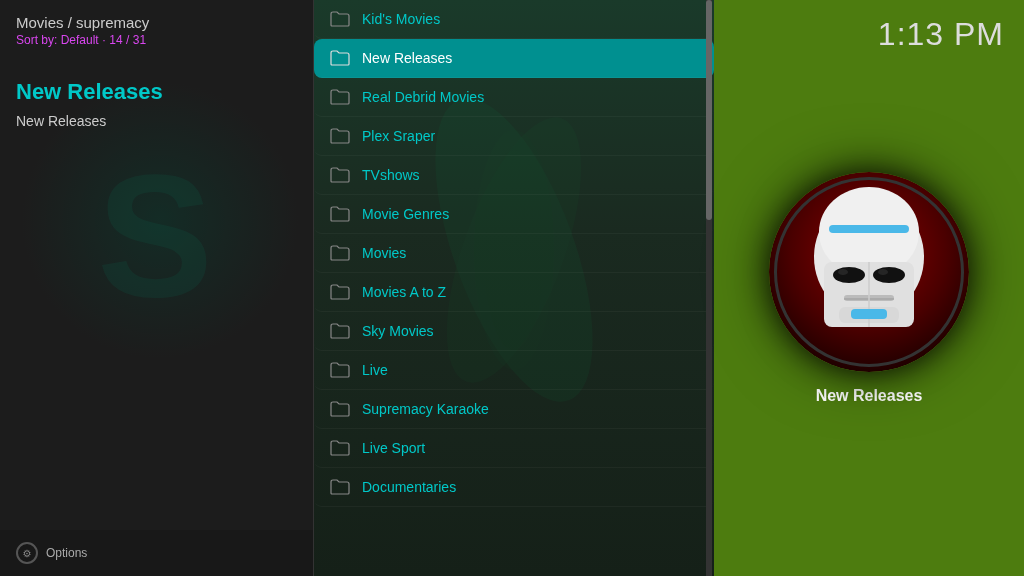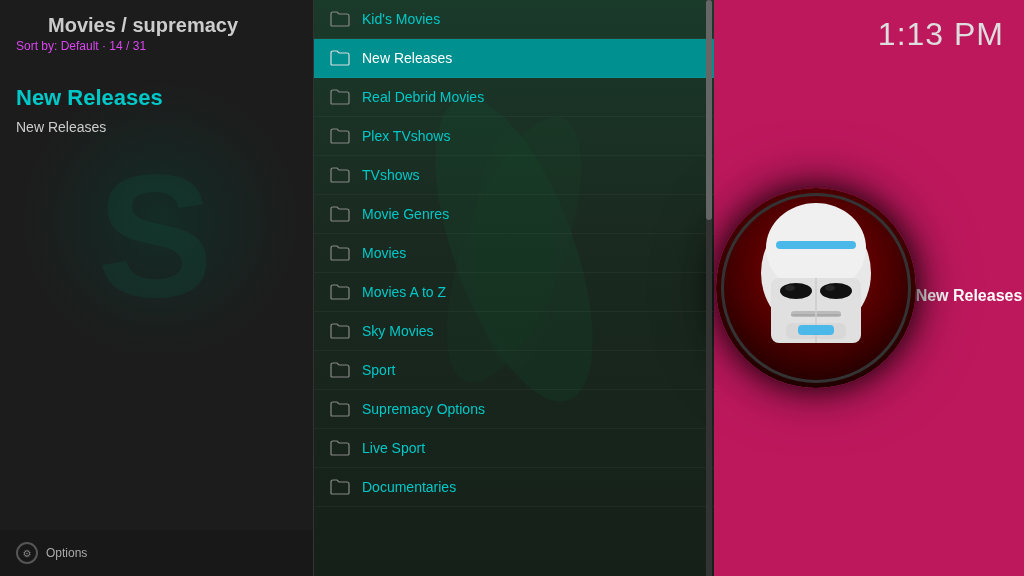--- a/index.html
+++ b/index.html
@@ -53,24 +53,23 @@
       height: 100%;
     }
 
     #header-section {
       position: relative;
       z-index: 1;
       padding: 14px 16px 10px 16px;
     }
 
     #breadcrumb {
-      font-size: 20px;
+      font-size: 15px;
       color: #ccc;
-      font-weight: 700;
-      margin-left: 32px;
+      font-weight: 400;
     }
 
     #sort-info {
       font-size: 12px;
       color: #d946ef;
       margin-top: 2px;
     }
 
     #category-title {
       font-size: 22px;
@@ -167,20 +166,21 @@
       z-index: 1;
       list-style: none;
     }
 
     .menu-item {
       display: flex;
       align-items: center;
       padding: 11px 16px;
       cursor: pointer;
       border-bottom: 1px solid rgba(255,255,255,0.04);
+      border-radius: 8px;
     }
 
     .menu-item.active {
       background: #009090;
     }
 
     .menu-item.active .menu-label {
       color: #fff;
     }
 
@@ -201,22 +201,23 @@
       color: #00c8c8;
     }
 
     
     #right-panel {
       position: absolute;
       left: 714px;
       top: 0;
       width: 310px;
       height: 576px;
-      background: #be185d;
+      background: #4d7c0f;
       display: flex;
+      flex-direction: column;
       align-items: center;
       justify-content: center;
     }
 
     #clock {
       position: absolute;
       top: 16px;
       right: 20px;
       font-size: 32px;
       color: #ddd;
@@ -322,21 +323,21 @@
       <li class="menu-item">
         <span class="folder-icon"><svg viewBox="0 0 20 16" xmlns="http://www.w3.org/2000/svg" width="20" height="16">
       <path d="M1 3 Q1 1 3 1 L7 1 L9 3 L17 3 Q19 3 19 5 L19 14 Q19 15 18 15 L2 15 Q1 15 1 14 Z" fill="none" stroke="currentColor" stroke-width="1.2"></path>
     </svg></span>
         <span class="menu-label">Real Debrid Movies</span>
       </li>
       <li class="menu-item">
         <span class="folder-icon"><svg viewBox="0 0 20 16" xmlns="http://www.w3.org/2000/svg" width="20" height="16">
       <path d="M1 3 Q1 1 3 1 L7 1 L9 3 L17 3 Q19 3 19 5 L19 14 Q19 15 18 15 L2 15 Q1 15 1 14 Z" fill="none" stroke="currentColor" stroke-width="1.2"></path>
     </svg></span>
-        <span class="menu-label">Plex TVshows</span>
+        <span class="menu-label">Plex Sraper</span>
       </li>
       <li class="menu-item">
         <span class="folder-icon"><svg viewBox="0 0 20 16" xmlns="http://www.w3.org/2000/svg" width="20" height="16">
       <path d="M1 3 Q1 1 3 1 L7 1 L9 3 L17 3 Q19 3 19 5 L19 14 Q19 15 18 15 L2 15 Q1 15 1 14 Z" fill="none" stroke="currentColor" stroke-width="1.2"></path>
     </svg></span>
         <span class="menu-label">TVshows</span>
       </li>
       <li class="menu-item">
         <span class="folder-icon"><svg viewBox="0 0 20 16" xmlns="http://www.w3.org/2000/svg" width="20" height="16">
       <path d="M1 3 Q1 1 3 1 L7 1 L9 3 L17 3 Q19 3 19 5 L19 14 Q19 15 18 15 L2 15 Q1 15 1 14 Z" fill="none" stroke="currentColor" stroke-width="1.2"></path>
@@ -358,27 +359,27 @@
       <li class="menu-item">
         <span class="folder-icon"><svg viewBox="0 0 20 16" xmlns="http://www.w3.org/2000/svg" width="20" height="16">
       <path d="M1 3 Q1 1 3 1 L7 1 L9 3 L17 3 Q19 3 19 5 L19 14 Q19 15 18 15 L2 15 Q1 15 1 14 Z" fill="none" stroke="currentColor" stroke-width="1.2"></path>
     </svg></span>
         <span class="menu-label">Sky Movies</span>
       </li>
       <li class="menu-item">
         <span class="folder-icon"><svg viewBox="0 0 20 16" xmlns="http://www.w3.org/2000/svg" width="20" height="16">
       <path d="M1 3 Q1 1 3 1 L7 1 L9 3 L17 3 Q19 3 19 5 L19 14 Q19 15 18 15 L2 15 Q1 15 1 14 Z" fill="none" stroke="currentColor" stroke-width="1.2"></path>
     </svg></span>
-        <span class="menu-label">Sport</span>
-      </li>
-      <li class="menu-item">
-        <span class="folder-icon"><svg viewBox="0 0 20 16" xmlns="http://www.w3.org/2000/svg" width="20" height="16">
-      <path d="M1 3 Q1 1 3 1 L7 1 L9 3 L17 3 Q19 3 19 5 L19 14 Q19 15 18 15 L2 15 Q1 15 1 14 Z" fill="none" stroke="currentColor" stroke-width="1.2"></path>
-    </svg></span>
-        <span class="menu-label">Supremacy Options</span>
+        <span class="menu-label">Live</span>
+      </li>
+      <li class="menu-item">
+        <span class="folder-icon"><svg viewBox="0 0 20 16" xmlns="http://www.w3.org/2000/svg" width="20" height="16">
+      <path d="M1 3 Q1 1 3 1 L7 1 L9 3 L17 3 Q19 3 19 5 L19 14 Q19 15 18 15 L2 15 Q1 15 1 14 Z" fill="none" stroke="currentColor" stroke-width="1.2"></path>
+    </svg></span>
+        <span class="menu-label">Supremacy Karaoke</span>
       </li>
       <li class="menu-item">
         <span class="folder-icon"><svg viewBox="0 0 20 16" xmlns="http://www.w3.org/2000/svg" width="20" height="16">
       <path d="M1 3 Q1 1 3 1 L7 1 L9 3 L17 3 Q19 3 19 5 L19 14 Q19 15 18 15 L2 15 Q1 15 1 14 Z" fill="none" stroke="currentColor" stroke-width="1.2"></path>
     </svg></span>
         <span class="menu-label">Live Sport</span>
       </li>
       <li class="menu-item">
         <span class="folder-icon"><svg viewBox="0 0 20 16" xmlns="http://www.w3.org/2000/svg" width="20" height="16">
       <path d="M1 3 Q1 1 3 1 L7 1 L9 3 L17 3 Q19 3 19 5 L19 14 Q19 15 18 15 L2 15 Q1 15 1 14 Z" fill="none" stroke="currentColor" stroke-width="1.2"></path>

